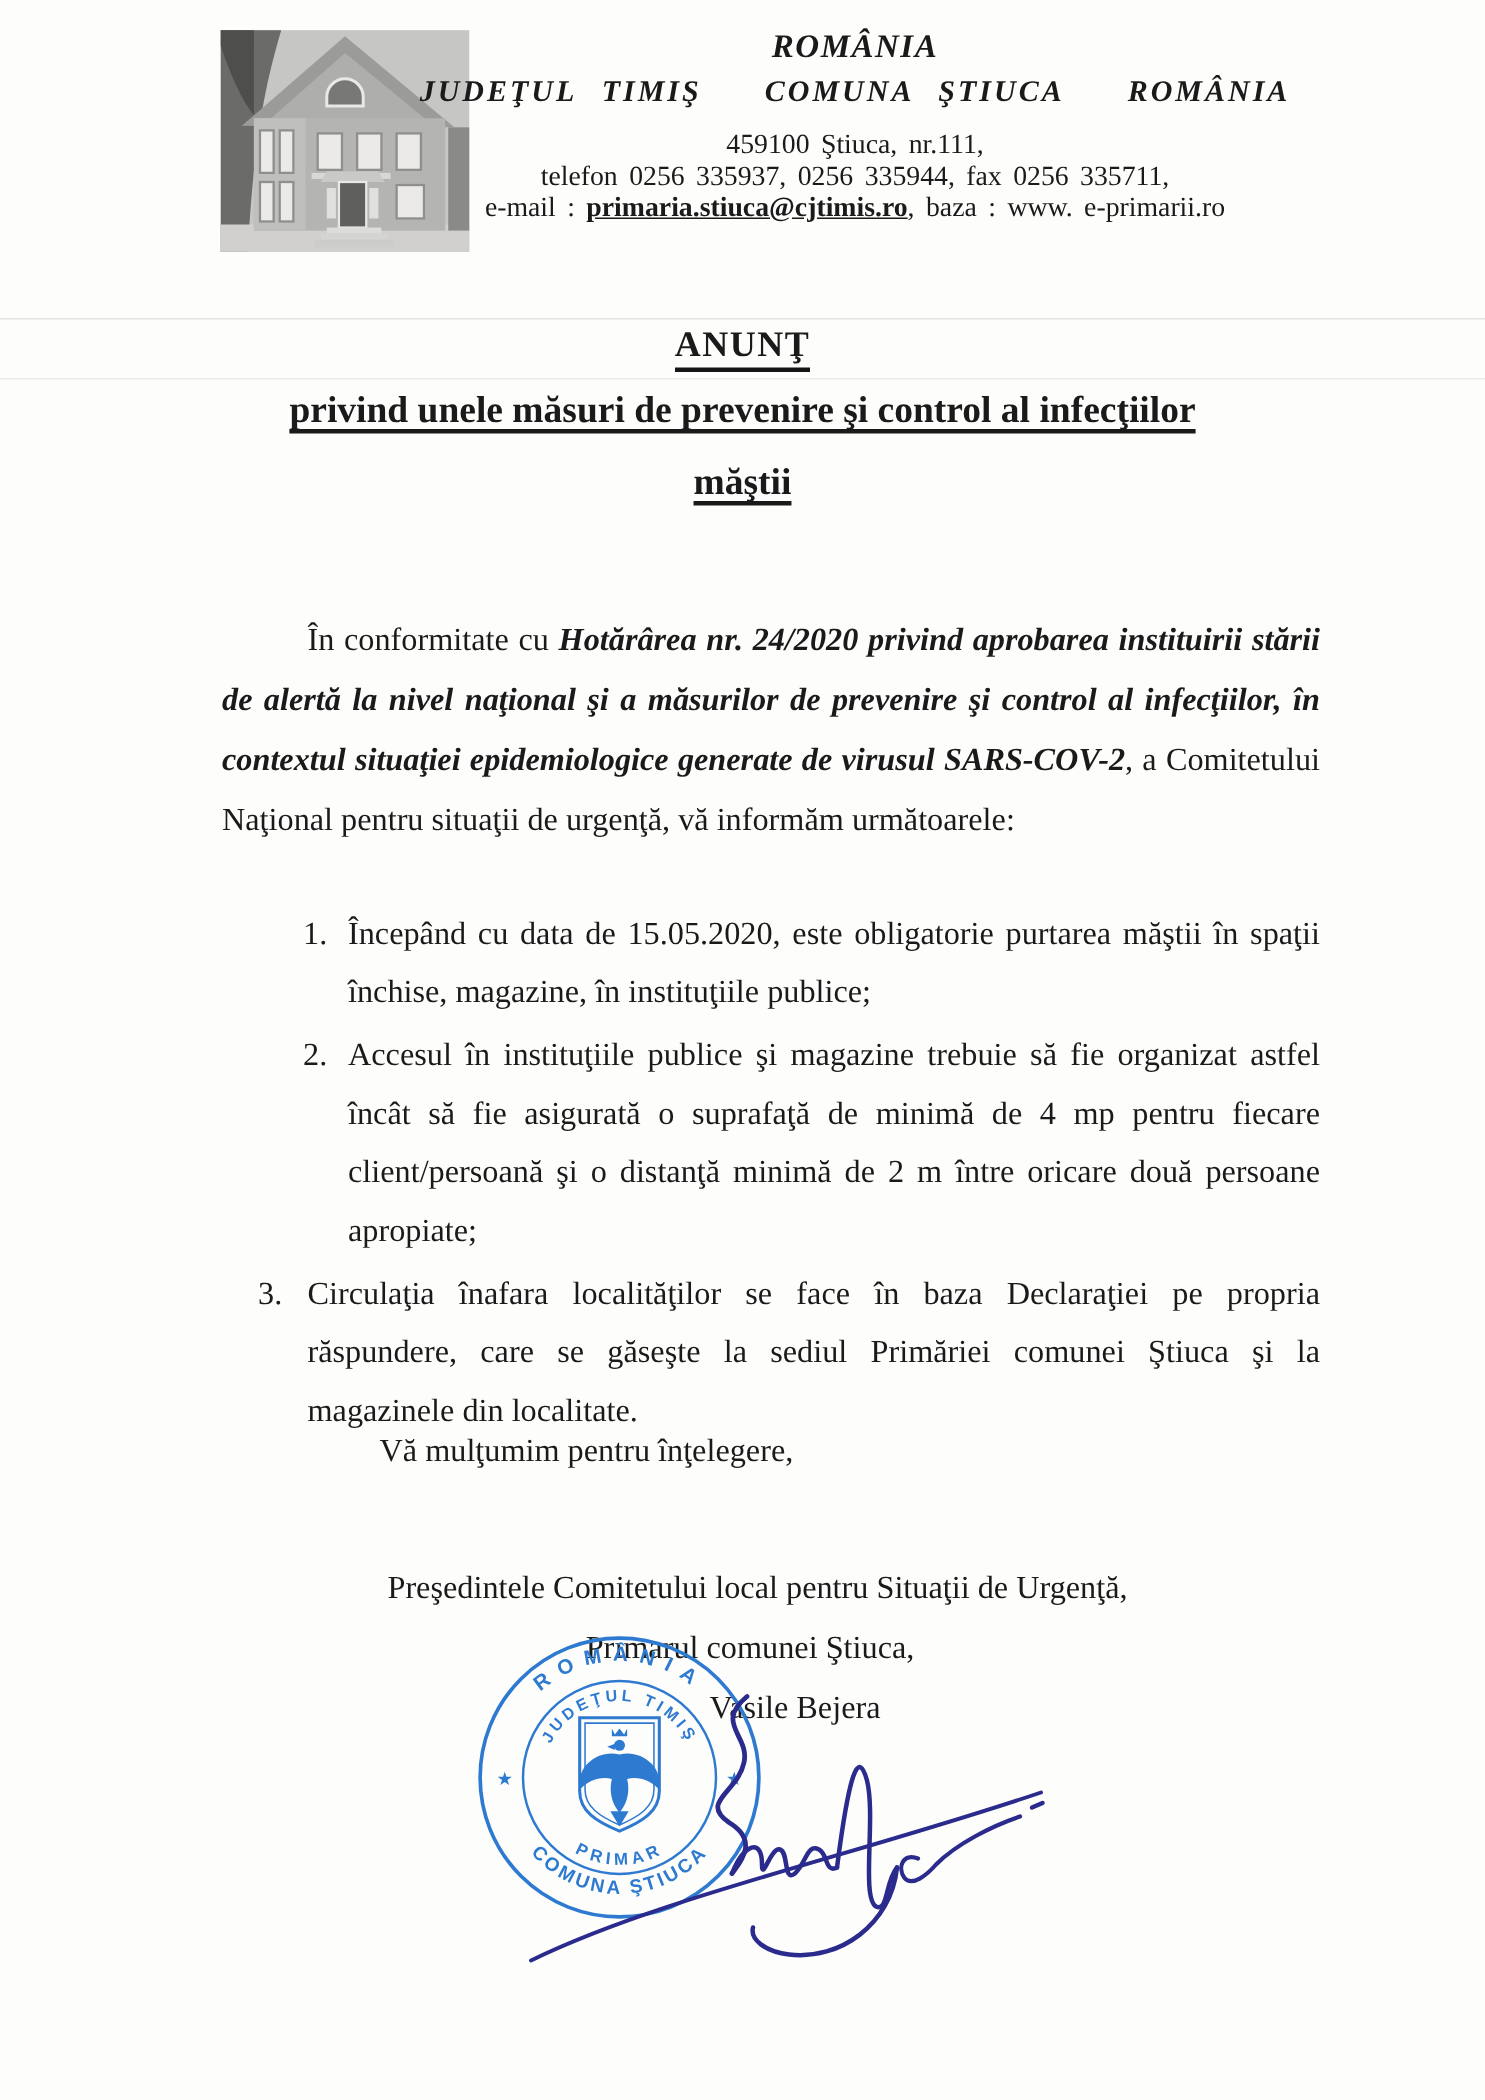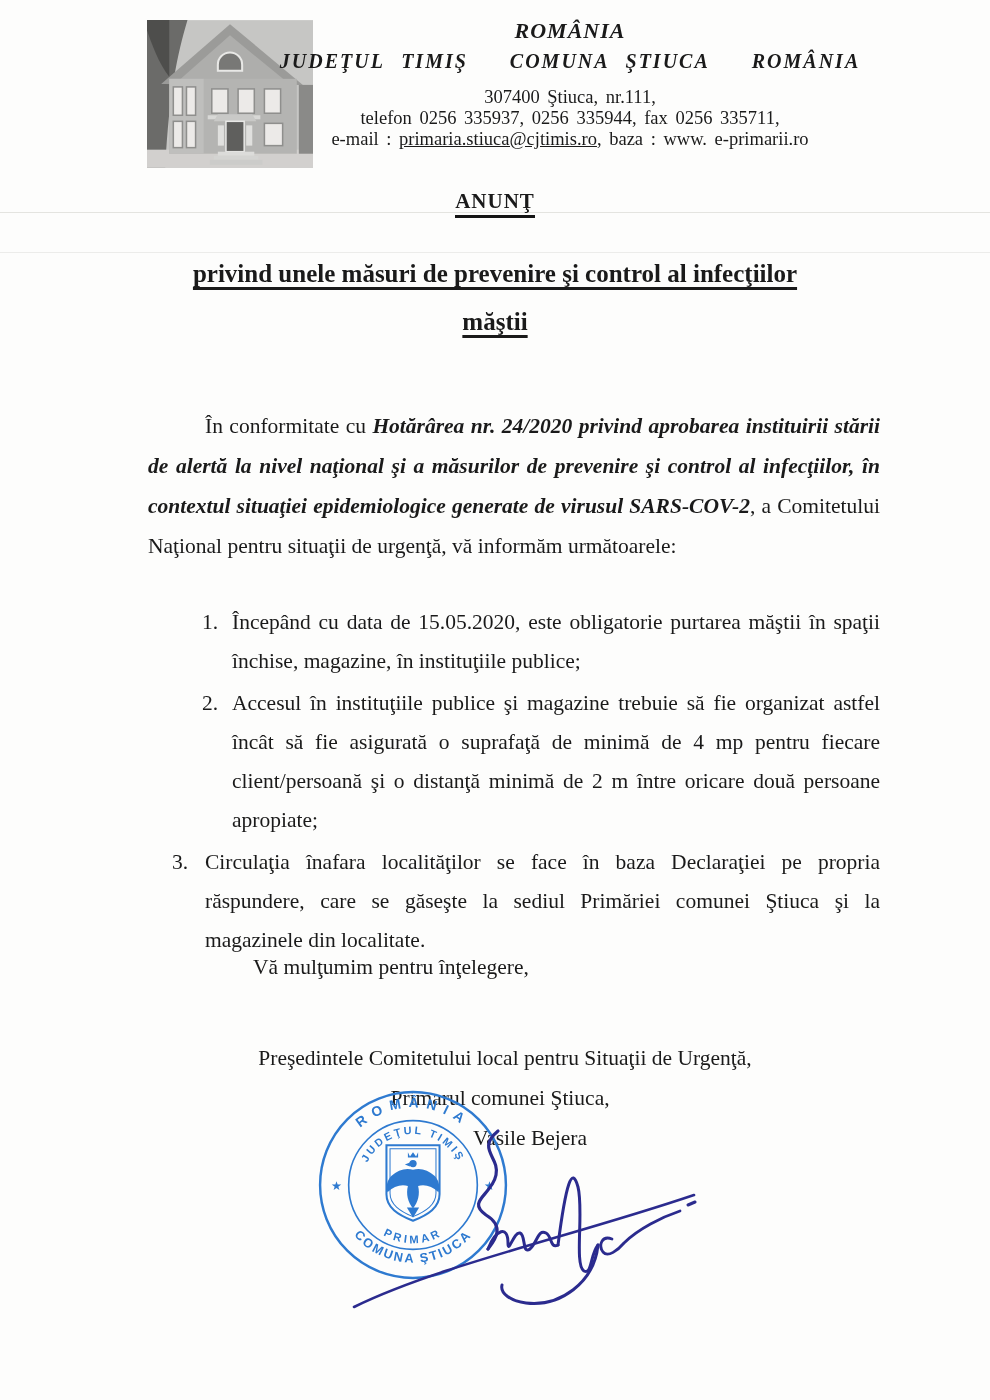--- a/index.html
+++ b/index.html
@@ -10,25 +10,25 @@
   .scanline.l1{top:212px;}
   .scanline.l2{top:252px;background:#ececea;}
 
   
   .photo{position:absolute;left:147px;top:20px;width:166px;height:148px;}
   .hdr{position:absolute;left:290px;top:18px;width:560px;text-align:center;}
   .country{font-size:22px;font-weight:bold;font-style:italic;letter-spacing:1px;}
   .orgline{display:flex;justify-content:center;gap:42px;margin-top:6px;font-size:20px;font-weight:bold;font-style:italic;letter-spacing:2px;word-spacing:10px;white-space:nowrap;}
   .contact{margin-top:14px;font-size:18.5px;line-height:20px;word-spacing:3px;}
   .contact .row{margin-top:1px;}
-  .email{font-weight:normal;text-decoration:underline;}
+  .email{font-weight:bold;text-decoration:underline;}
 
   
   .title{position:absolute;left:0;top:189px;width:990px;text-align:center;}
-  .title span{display:inline-block;font-size:21px;font-weight:bold;letter-spacing:1px;border-bottom:3px solid #151515;padding-bottom:1px;}
+  .title span{display:inline-block;font-size:24px;font-weight:bold;letter-spacing:1px;border-bottom:3px solid #151515;padding-bottom:1px;margin-top:28px;}
   .subtitle{position:absolute;left:0;top:250px;width:990px;text-align:center;font-size:25px;font-weight:bold;line-height:48px;}
   .subtitle .u{text-decoration:underline;text-decoration-thickness:2.5px;text-underline-offset:5px;margin-top:44px;}
 
   
   .para{position:absolute;left:148px;top:406px;width:732px;font-size:21.5px;line-height:40px;text-align:justify;text-indent:57px;}
   .em{font-weight:bold;font-style:italic;}
   .list{position:absolute;left:148px;top:603px;width:732px;font-size:21.5px;}
   .li{position:relative;text-align:justify;line-height:39px;margin-bottom:3px;}
   .li.deep{padding-left:84px;}
   .li.deep .num{position:absolute;left:54px;top:0;}
@@ -84,21 +84,21 @@
   </svg>
 
   <div class="hdr">
     <div class="country">ROMÂNIA</div>
     <div class="orgline">
       <span>JUDEŢUL TIMIŞ</span>
       <span>COMUNA ŞTIUCA</span>
       <span>ROMÂNIA</span>
     </div>
     <div class="contact">
-      <div class="row">307400 Ştiuca, nr.111,</div>
+      <div class="row">459100 Ştiuca, nr.111,</div>
       <div class="row">telefon 0256 335937, 0256 335944, fax 0256 335711,</div>
       <div class="row"><span>e-mail : </span><span class="email">primaria.stiuca@cjtimis.ro</span><span>,  baza : www. e-primarii.ro</span></div>
     </div>
   </div>
 
   <div class="title">
     <span>ANUNŢ</span>
   </div>
   <div class="subtitle">
     <div><span class="u">privind unele măsuri de prevenire şi control al infecţiilor</span></div>

